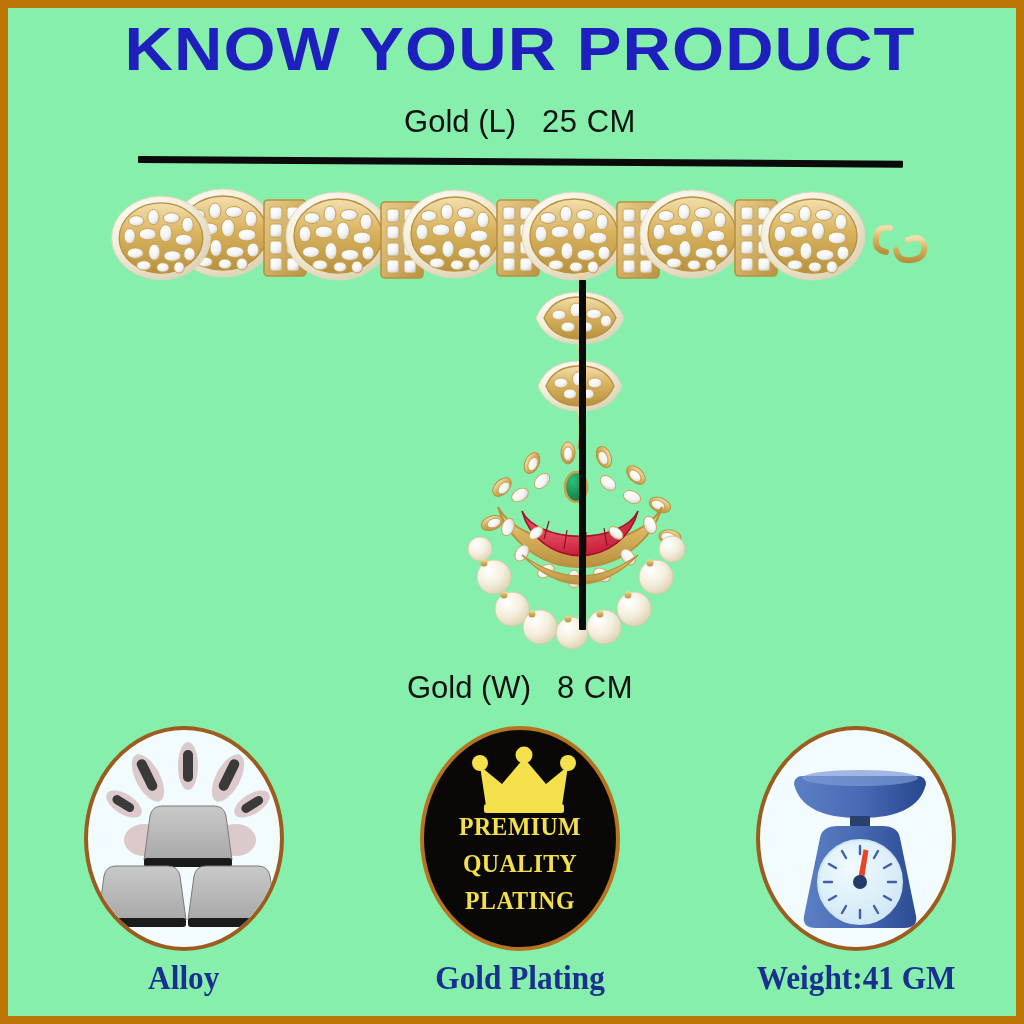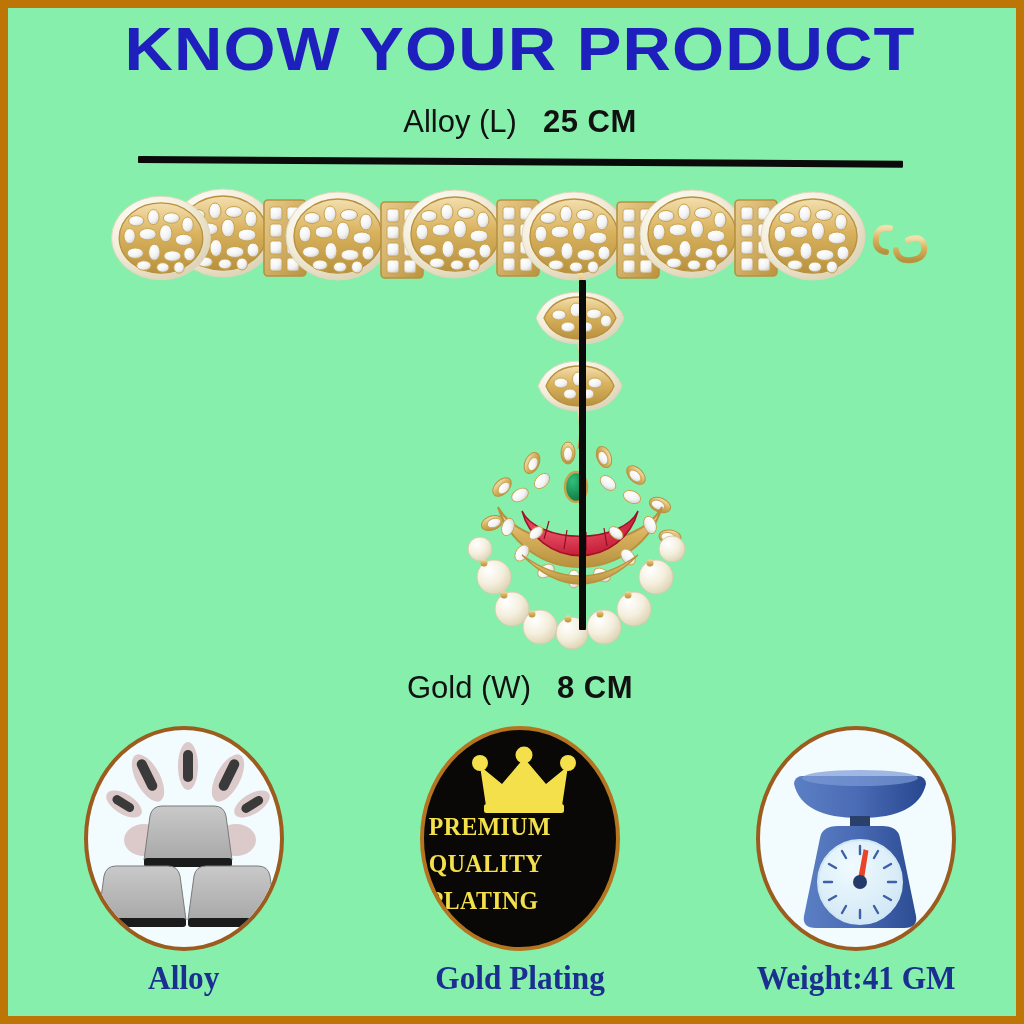--- a/index.html
+++ b/index.html
@@ -36,21 +36,21 @@
 
   
   .measure-cap{
     position:absolute;
     width:1024px;text-align:center;
     font-size:31px;
     color:#111111;
     white-space:nowrap;
   }
   .measure-cap .lbl{font-weight:400;}
-  .measure-cap .val{font-weight:bold;margin-left:26px;letter-spacing:.5px;}
+  .measure-cap .val{font-weight:normal;margin-left:26px;letter-spacing:.5px;}
   #cap-length{top:96px;}
   #cap-width{top:662px;}
 
   
   .rule-h{
     position:absolute;
     left:130px;top:148px;
     width:765px;height:7px;
     background:#0a0a0a;
     transform:rotate(0.35deg);
@@ -108,38 +108,39 @@
     font-size:34px;
     color:#1a2f8f;
     white-space:nowrap;
     transform:scaleX(.92);
   }
 
   
   .plate-text{
     position:absolute;
     left:0;top:78px;width:100%;
+    text-align:center;
     font-family:"Liberation Serif", serif;
     font-weight:bold;
     color:#f4e04a;
     font-size:25px;
     line-height:37px;
     letter-spacing:.5px;
   }
   .plate-text div{transform:scaleX(.95);}
 </style>
 </head>
 <body>
 
 <div id="page">
 
   <div class="title">KNOW YOUR PRODUCT</div>
 
   <div class="measure-cap" id="cap-length">
-    <span class="lbl">Alloy (L)</span><span class="val">25 CM</span>
+    <span class="lbl">Gold (L)</span><span class="val">25 CM</span>
   </div>
 
   <div class="rule-h"></div>
 
   <svg id="jewel" viewBox="0 0 1024 500">
     <defs>
       <linearGradient id="gold" x1="0" y1="0" x2="0" y2="1">
         <stop offset="0%" stop-color="#f3dfae"></stop>
         <stop offset="45%" stop-color="#d9b25e"></stop>
         <stop offset="100%" stop-color="#b8913f"></stop>

